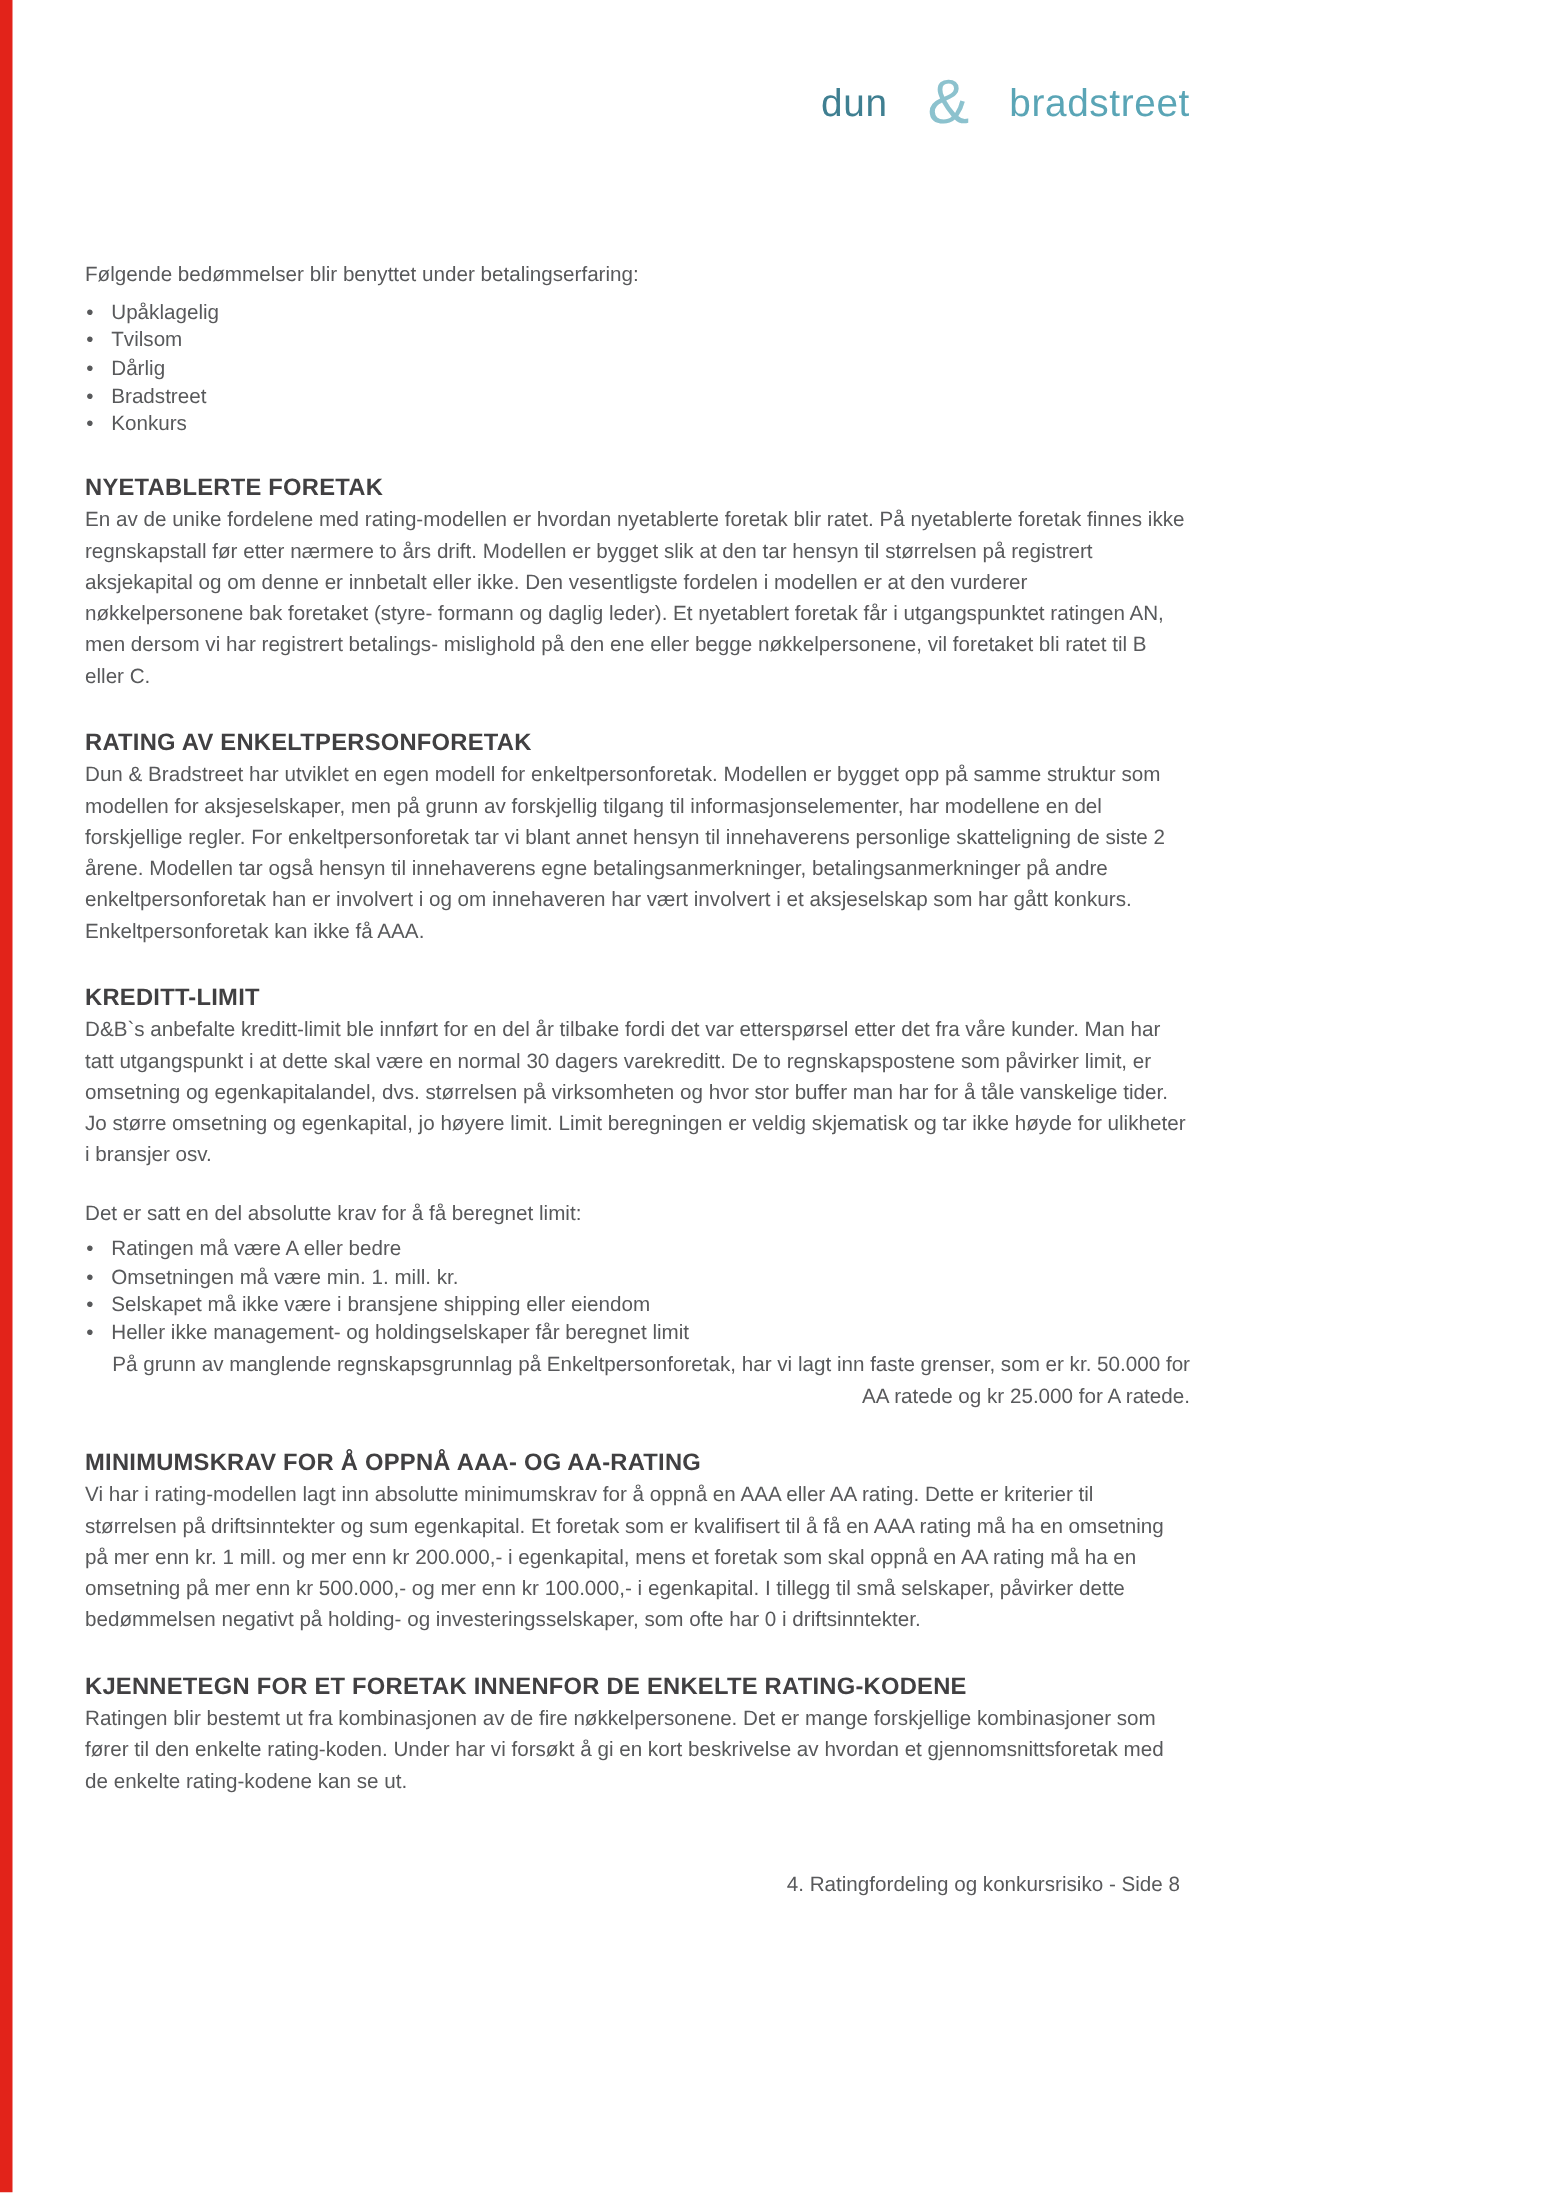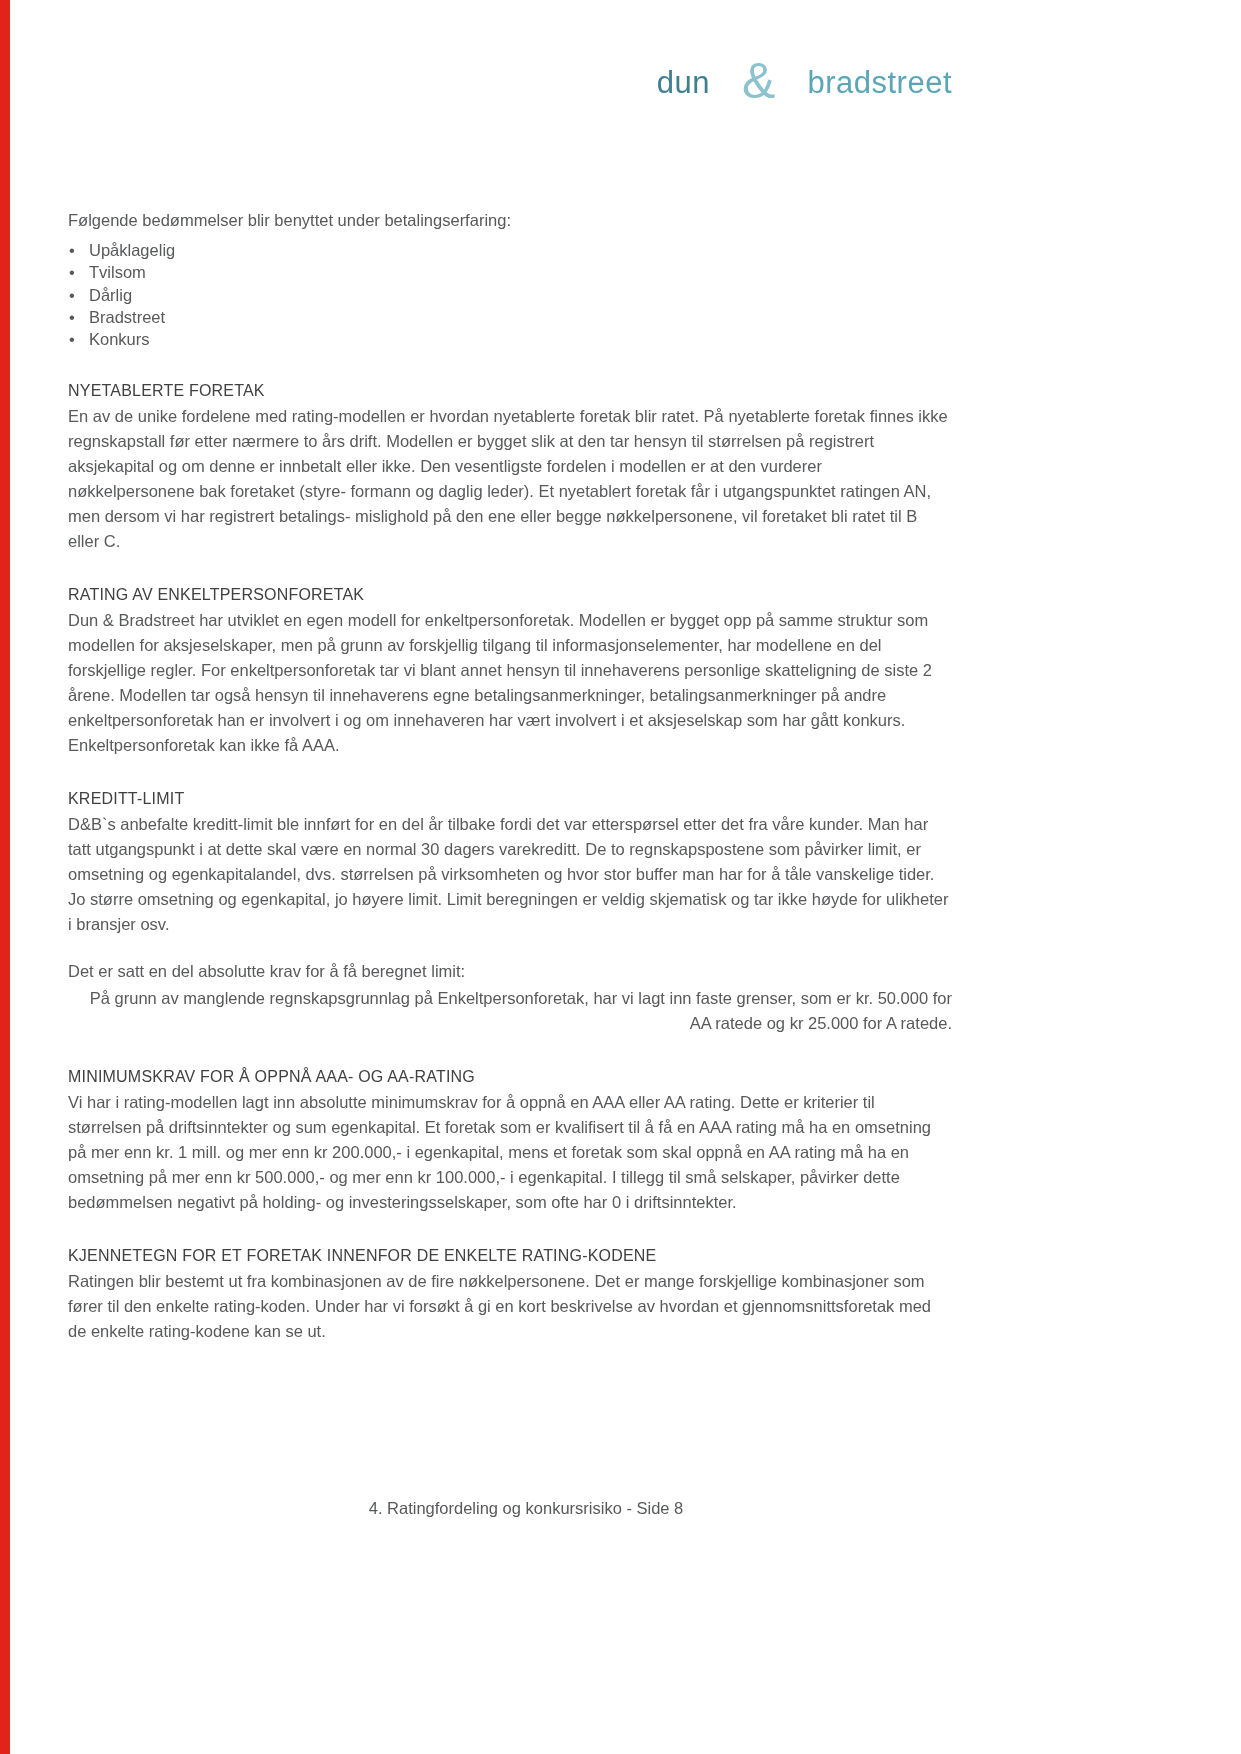--- a/index.html
+++ b/index.html
@@ -21,30 +21,30 @@
     margin-top:64px; height:48px;gap:31px;
   }
   .logo .w1 { font-size:31px; color:#3f7f91; letter-spacing:0.5px; }
   .logo .amp { font-size:50px; color:#8cc2ce; margin:0 1px; position:relative; top:5px; font-weight:400; }
   .logo .w2 { font-size:31px; color:#5aa5b6; letter-spacing:0.5px; }
   .intro { margin-top:96px; }
   ul.bullets { list-style:none; margin-top:6px; }
   ul.bullets li { position:relative; padding-left:21px; line-height:22.3px; }
   ul.bullets li::before { content:"\2022"; position:absolute; left:1px; color:#58595b; }
   h2 {
-    font-size:16px; font-weight:normal; color:#414042;
+    font-size:19px; font-weight:bold; color:#414042;
     margin-top:30px; line-height:22px; letter-spacing:0.2px;
   }
   .section p { margin-top:2px; }
   .krav { margin-top:22px; }
   .krav ul.bullets { margin-top:4px; }
   .note { margin-top:40px;text-align:right; }
   .footer {
-    position:absolute; top:1496px; left:84px; width:884px;
-    text-align:center; color:#58595b; font-size:16.5px; line-height:25px;
+    position:absolute; top:1496px; left:60px; width:884px;
+    text-align:right; color:#58595b; font-size:16.5px; line-height:25px;
   }
 </style>
 </head>
 <body>
 
 <div class="page">
   <div class="red-strip"></div>
 
   <div class="content">
 
@@ -73,20 +73,26 @@
     <div class="section">
       <h2>RATING AV ENKELTPERSONFORETAK</h2>
       <p>Dun &amp; Bradstreet har utviklet en egen modell for enkeltpersonforetak. Modellen er bygget opp på samme struktur som modellen for aksjeselskaper, men på grunn av forskjellig tilgang til informasjonselementer, har modellene en del forskjellige regler. For enkeltpersonforetak tar vi blant annet hensyn til innehaverens personlige skatteligning de siste 2 årene. Modellen tar også hensyn til innehaverens egne betalingsanmerkninger, betalingsanmerkninger på andre enkeltpersonforetak han er involvert i og om innehaveren har vært involvert i et aksjeselskap som har gått konkurs. Enkeltpersonforetak kan ikke få AAA.</p>
     </div>
 
     <div class="section">
       <h2>KREDITT-LIMIT</h2>
       <p>D&amp;B`s anbefalte kreditt-limit ble innført for en del år tilbake fordi det var etterspørsel etter det fra våre kunder. Man har tatt utgangspunkt i at dette skal være en normal 30 dagers varekreditt. De to regnskapspostene som påvirker limit, er omsetning og egenkapitalandel, dvs. størrelsen på virksomheten og hvor stor buffer man har for å tåle vanskelige tider. Jo større omsetning og egenkapital, jo høyere limit. Limit beregningen er veldig skjematisk og tar ikke høyde for ulikheter i bransjer osv.</p>
       <div class="krav">
         <p>Det er satt en del absolutte krav for å få beregnet limit:</p>
+        <ul class="bullets">
+          <li>Ratingen må være A eller bedre</li>
+          <li>Omsetningen må være min. 1. mill. kr.</li>
+          <li>Selskapet må ikke være i bransjene shipping eller eiendom</li>
+          <li>Heller ikke management- og holdingselskaper får beregnet limit</li>
+        </ul>
       </div>
       <p class="note">På grunn av manglende regnskapsgrunnlag på Enkeltpersonforetak, har vi lagt inn faste grenser, som er kr. 50.000 for AA ratede og kr 25.000 for A ratede.</p>
     </div>
 
     <div class="section">
       <h2>MINIMUMSKRAV FOR Å OPPNÅ AAA- OG AA-RATING</h2>
       <p>Vi har i rating-modellen lagt inn absolutte minimumskrav for å oppnå en AAA eller AA rating. Dette er kriterier til størrelsen på driftsinntekter og sum egenkapital. Et foretak som er kvalifisert til å få en AAA rating må ha en omsetning på mer enn kr. 1 mill. og mer enn kr 200.000,- i egenkapital, mens et foretak som skal oppnå en AA rating må ha en omsetning på mer enn kr 500.000,- og mer enn kr 100.000,- i egenkapital. I tillegg til små selskaper, påvirker dette bedømmelsen negativt på holding- og investeringsselskaper, som ofte har 0 i driftsinntekter.</p>
     </div>
 
     <div class="section">

